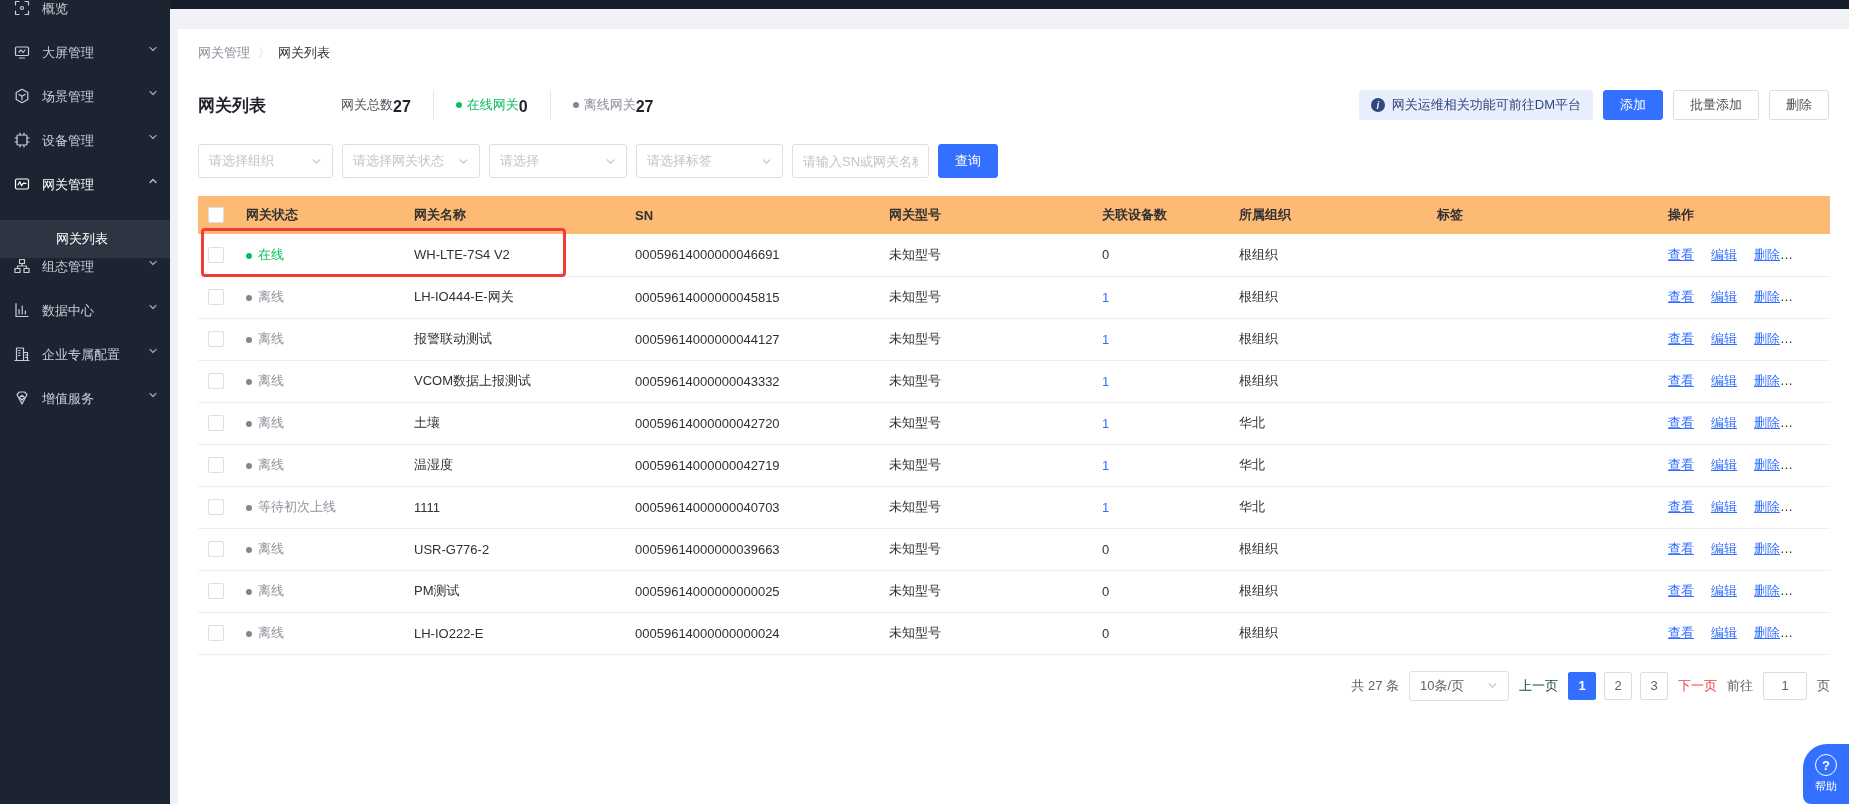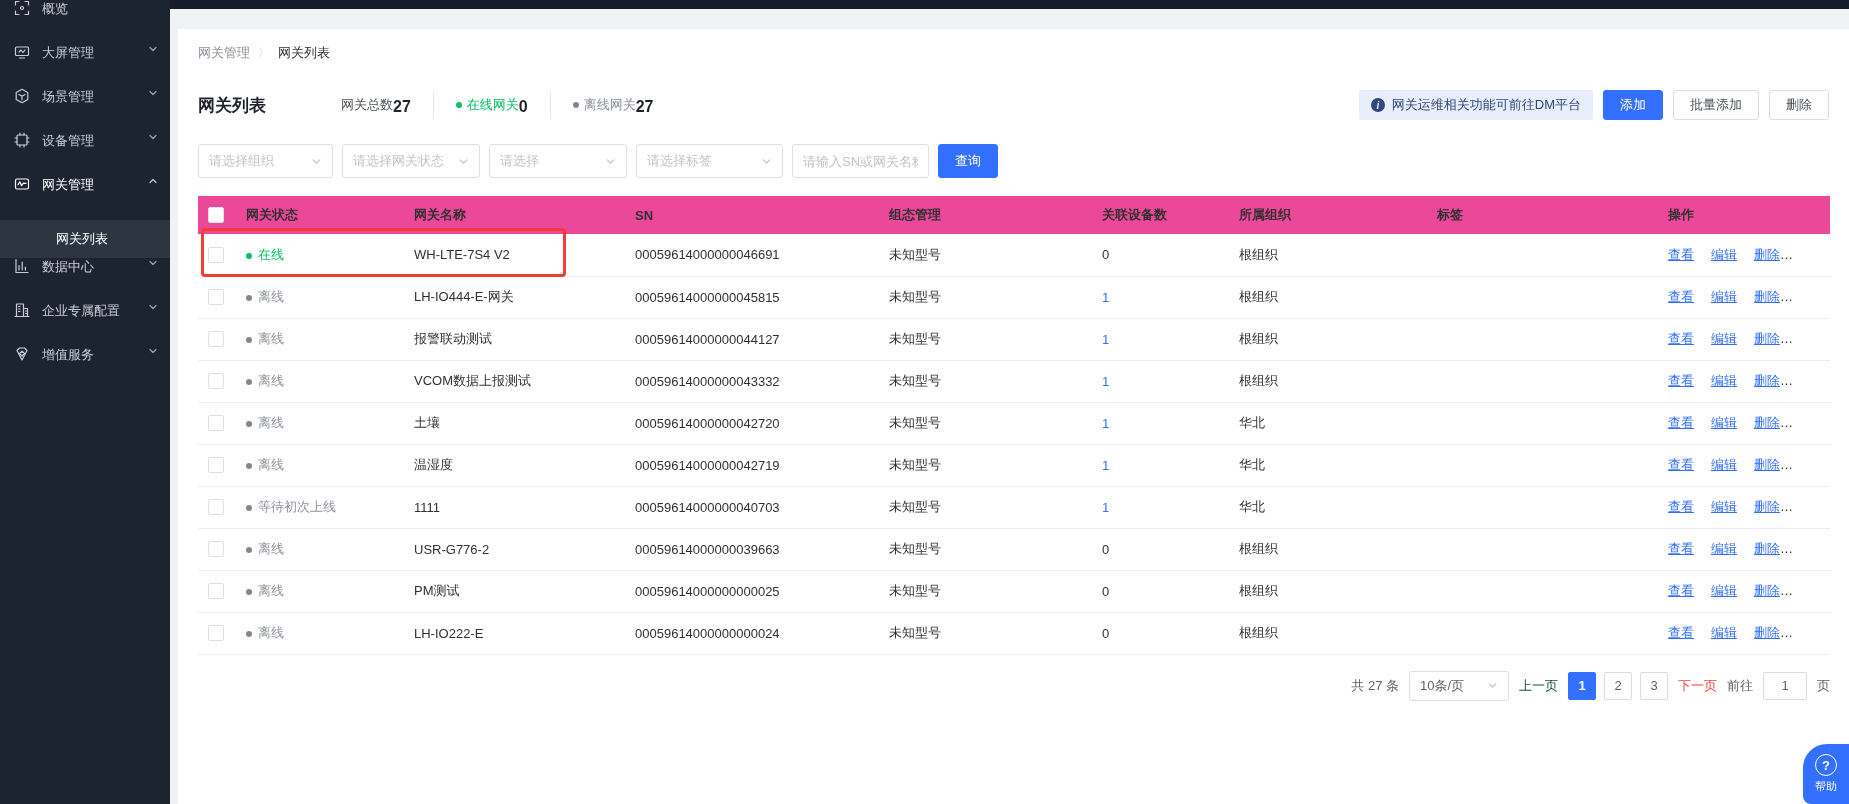--- a/index.html
+++ b/index.html
@@ -47,21 +47,21 @@
   
   .filter-row{display:flex;align-items:center;gap:9px;margin-top:16px}
   .select{height:34px;border:1px solid #dcdfe6;border-radius:3px;background:#fff;display:flex;align-items:center;justify-content:space-between;padding:0 10px;color:#bfc4cc;cursor:pointer;box-sizing:border-box}
   .sel-chev{width:11px;height:11px;display:inline-flex;color:#c0c4cc}
   .text-input{height:34px;width:137px;border:1px solid #dcdfe6;border-radius:3px;padding:0 10px;font-size:13px;color:#303133;box-sizing:border-box;outline:none;font-family:inherit}
   .text-input::placeholder{color:#bfc4cc}
   
   .table-wrap{margin-top:18px;position:relative}
   table{border-collapse:collapse;table-layout:fixed;width:1632px}
   th,td{padding:0 12px;text-align:left;overflow:hidden;white-space:nowrap;text-overflow:ellipsis}
-  thead tr{background:#ec4899;height:38px}
+  thead tr{background:#fdba74;height:38px}
   th{font-size:13px;font-weight:700;color:#303133}
   tbody tr{height:42px;border-bottom:1px solid #ebeef5}
   td{font-size:13px;color:#303133}
   .cb-col{padding:0 0 0 10px;width:36px}
   .checkbox{width:14px;height:14px;border:1px solid #dcdfe6;border-radius:2px;background:#fff;display:inline-block;cursor:pointer;vertical-align:middle}
   .status-text{margin-left:6px}
   .status-text.online{color:#07c05f}
   .status-text.offline,.status-text.waiting{color:#8f949c}
   .devlink{color:#3370ff;cursor:pointer}
   .actions-cell{white-space:nowrap}
@@ -146,20 +146,36 @@
             </svg>
           </span>
           <span class="side-label">网关管理</span>
           <span class="chev up">
             <svg viewBox="0 0 10 10">
               <path d="M2 3.5l3 3 3-3"></path>
             </svg>
           </span>
         </div>
         <div class="side-sub active"><span>网关列表</span></div>
+        <div class="side-item">
+          <span class="side-icon">
+            <svg viewBox="0 0 16 16">
+              <rect x="5.5" y="1.5" width="5" height="4"></rect>
+              <rect x="1" y="10.5" width="5" height="4"></rect>
+              <rect x="10" y="10.5" width="5" height="4"></rect>
+              <path d="M8 5.5V8M3.5 10.5V8h9v2.5"></path>
+            </svg>
+          </span>
+          <span class="side-label">组态管理</span>
+          <span class="chev">
+            <svg viewBox="0 0 10 10">
+              <path d="M2 3.5l3 3 3-3"></path>
+            </svg>
+          </span>
+        </div>
         <div class="side-item">
           <span class="side-icon">
             <svg viewBox="0 0 16 16">
               <path d="M2 1.5v13h12"></path>
               <path d="M5 12V7.5M8.2 12V4M11.4 12V9"></path>
             </svg>
           </span>
           <span class="side-label">数据中心</span>
           <span class="chev">
             <svg viewBox="0 0 10 10">
@@ -294,21 +310,21 @@
               <col style="width:198px">
               <col style="width:231px">
               <col style="width:174px">
           </colgroup>
           <thead>
             <tr id="table-head-row">
               <th class="cb-col"><span class="checkbox"></span></th>
             <th>网关状态</th>
                 <th>网关名称</th>
                 <th>SN</th>
-                <th>组态管理</th>
+                <th>网关型号</th>
                 <th>关联设备数</th>
                 <th>所属组织</th>
                 <th>标签</th>
                 <th>操作</th>
               </tr>
           </thead>
           <tbody id="table-body">
               <tr class="row">
                 <td class="cb-col"><span class="checkbox"></span></td>
                 <td><span class="dot online"></span><span class="status-text online">在线</span></td>

